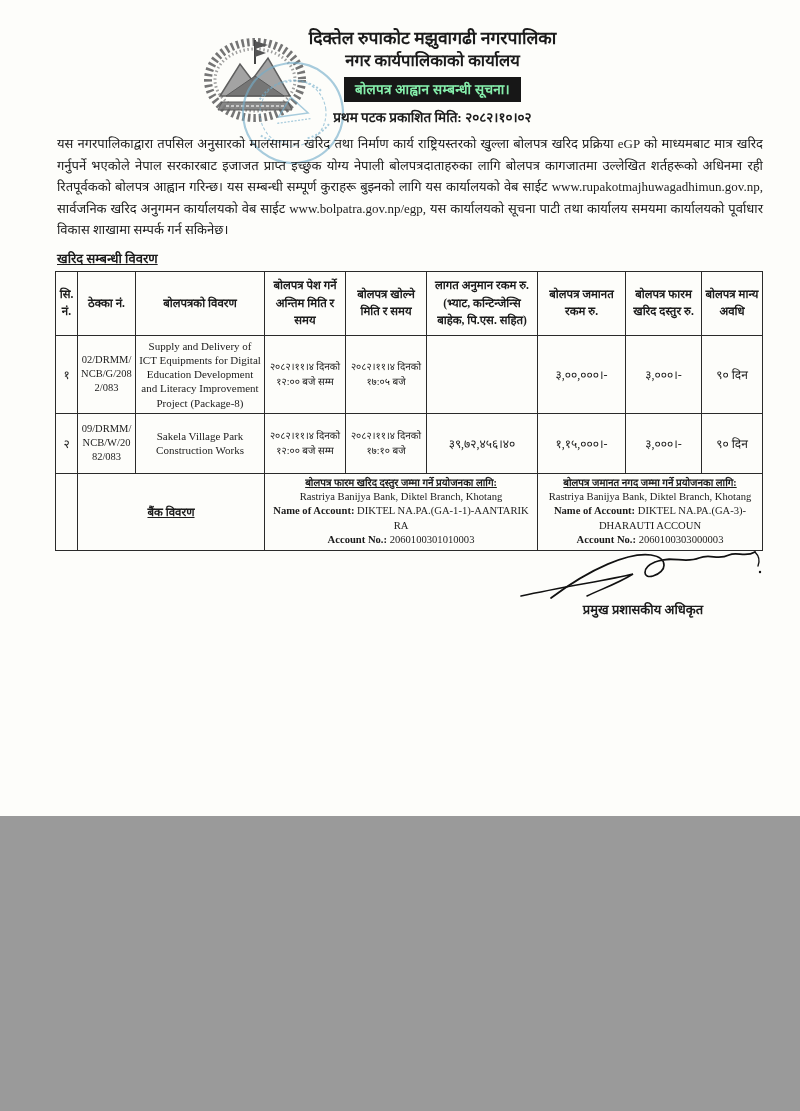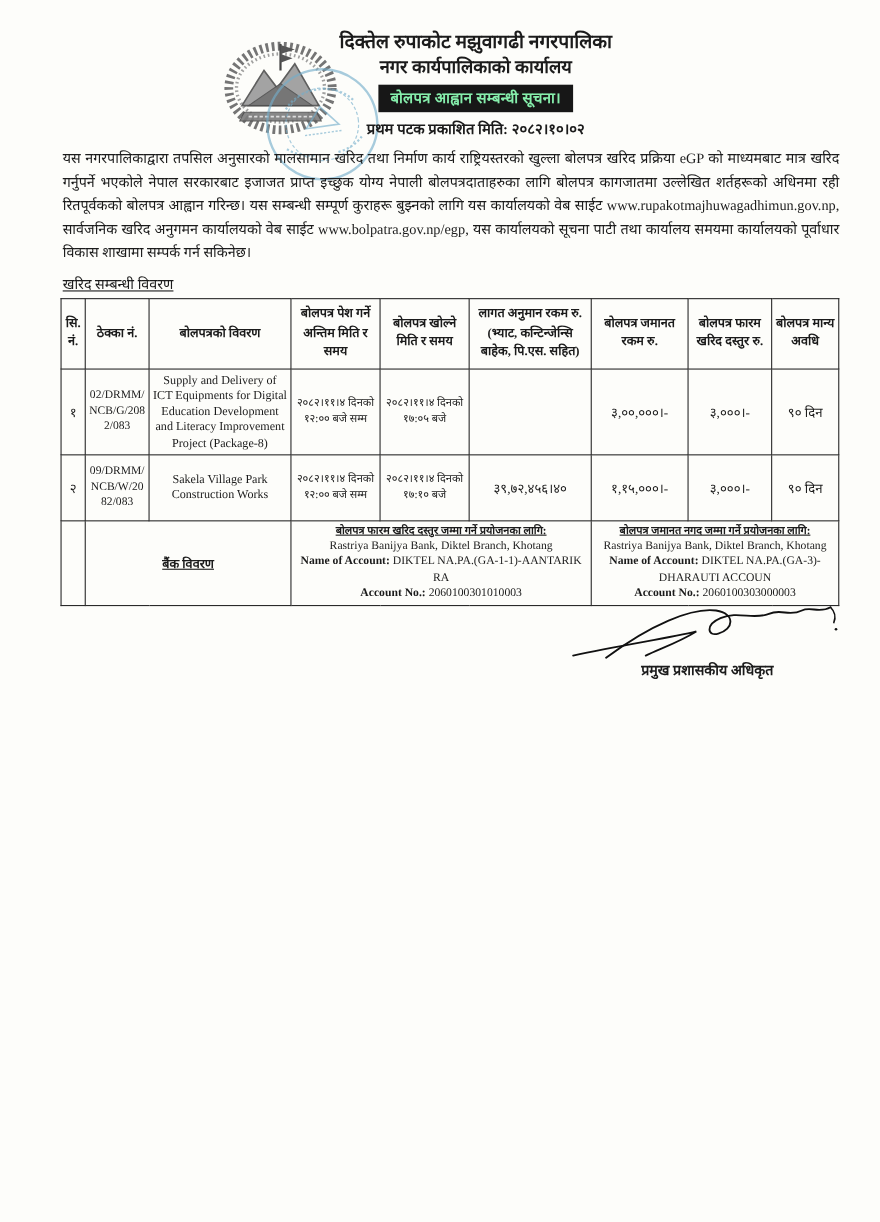--- a/index.html
+++ b/index.html
@@ -1,37 +1,37 @@
 <!DOCTYPE html>
 <html><head>
 <meta charset="utf-8">
 <style>
   html,body{margin:0;padding:0;background:#9a9a9a;}
   .page{
     position:relative;
-    width:800px;height:1111px;
+    width:800px;height:816px;
     margin:0 auto;
     background:#fdfdfa;
     font-family:"Liberation Serif","DejaVu Serif",serif;
     color:#1b1b1b;
     overflow:hidden;
     box-shadow:0 0 8px rgba(0,0,0,.4);
   }
   
   .logo{position:absolute;left:196px;top:30px;width:118px;height:98px;}
   .stamp{position:absolute;left:238px;top:57px;width:110px;height:112px;opacity:.62;transform:rotate(-8deg);pointer-events:none;}
   .hdr{padding-top:28px;margin-left:110px;width:645px;text-align:center;position:relative;z-index:2;}
   .hdr-muni{font-size:17.5px;font-weight:bold;line-height:1.25;}
   .hdr-office{font-size:16.5px;font-weight:bold;line-height:1.3;}
   .hdr-addr{font-size:12.5px;margin-top:3px;}
   .notice-box{display:inline-block;background:#171717;color:#86efac;font-weight:bold;font-size:13.5px;padding:3px 11px 4px;margin-top:6px;letter-spacing:.3px;}
   .pub-date{font-size:13.5px;font-weight:bold;margin-top:6px;}
   
   .para{margin:7px 37px 0 57px;font-size:13px;line-height:21.5px;text-align:justify;position:relative;z-index:2;}
-  .sec-head{margin:8px 16px 4px 57px;font-size:13px;font-weight:normal;text-decoration:underline;}
+  .sec-head{margin:8px 16px 4px 57px;font-size:13px;font-weight:bold;text-decoration:underline;}
   
   table.tender{border-collapse:collapse;table-layout:fixed;width:707px;margin-left:55px;border-radius:19px;}
   table.tender td,table.tender th{border:1px solid #2a2a2a;padding:2px 3px;vertical-align:middle;text-align:center;overflow:hidden;}
   th.h{font-size:11.5px;font-weight:bold;line-height:1.5;}
   tr.hrow{height:64px;}
   tr.r1{height:78px;}
   tr.r2{height:60px;}
   tr.bankrow{height:73px;}
   td.sn{font-size:12px;}
   td.contract{font-size:10.5px;word-break:break-all;line-height:1.35;padding:2px 4px;}

